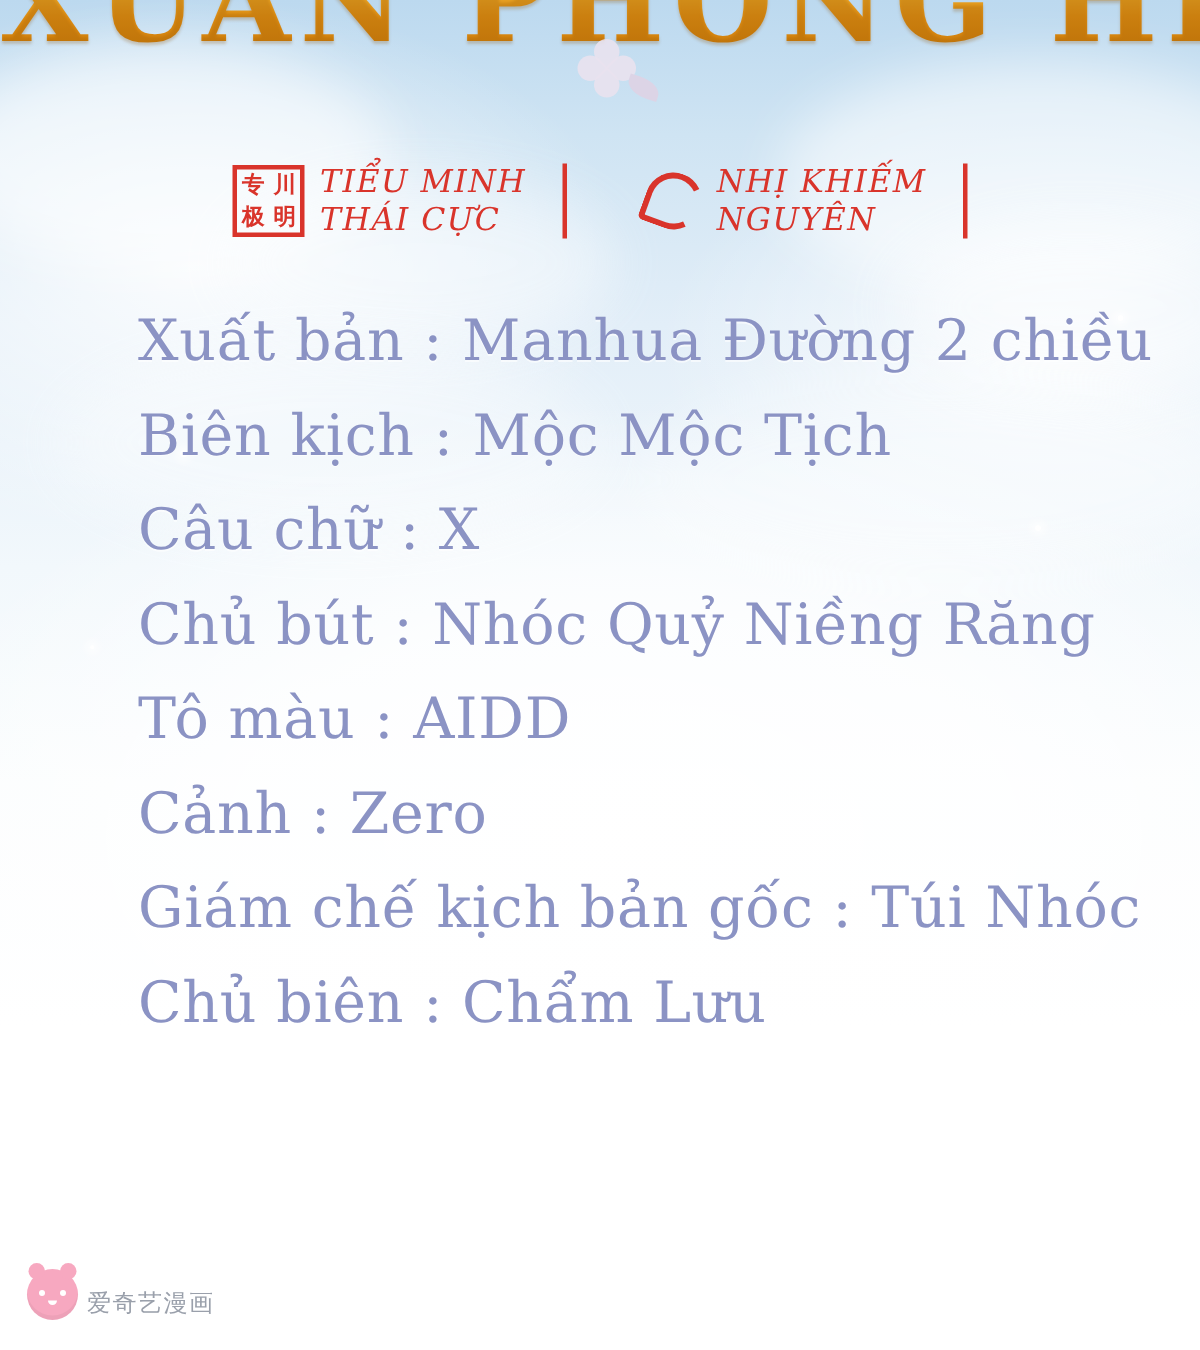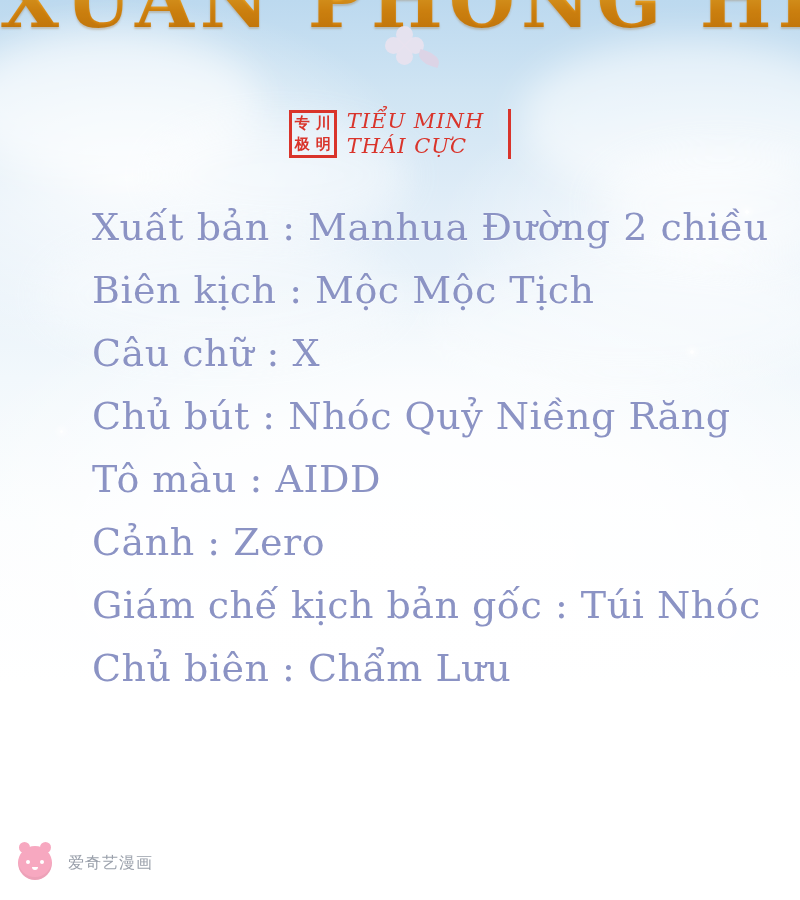--- a/index.html
+++ b/index.html
@@ -179,22 +179,22 @@
     white-space: nowrap;
     text-shadow: 0 1px 0 rgba(255,255,255,0.6);
   }
 
   
   #watermark {
     position: absolute;
     left: 18px;
     bottom: 20px;
     display: flex;
-    align-items: center;
-    gap: 16px;
+    align-items: flex-end;
+    gap: 6px;
     margin-top: 25px;
   }
   .wm-face {
     position: relative;
     width: 34px;
     height: 34px;
     border-radius: 50%;
     background: #f7a8c0;
     box-shadow: inset 0 -3px 0 rgba(0,0,0,0.04);
   }
@@ -269,20 +269,28 @@
         <span>极</span>
         <span>明</span>
       </div>
       <div>
         <div class="studio-name">TIỂU MINH</div>
         <div class="studio-name">THÁI CỰC</div>
       </div>
       <div class="studio-bar"></div>
     </div>
 
+    <div class="studio">
+      <div class="swirl"></div>
+      <div>
+        <div class="studio-name">NHỊ KHIẾM</div>
+        <div class="studio-name">NGUYÊN</div>
+      </div>
+      <div class="studio-bar"></div>
+    </div>
 
   </div>
 
   <div id="credits">
     <div class="credit-line">Xuất bản : Manhua Đường 2 chiều</div>
     <div class="credit-line">Biên kịch : Mộc Mộc Tịch</div>
     <div class="credit-line">Câu chữ : X</div>
     <div class="credit-line">Chủ bút : Nhóc Quỷ Niềng Răng</div>
     <div class="credit-line">Tô màu : AIDD</div>
     <div class="credit-line">Cảnh : Zero</div>

